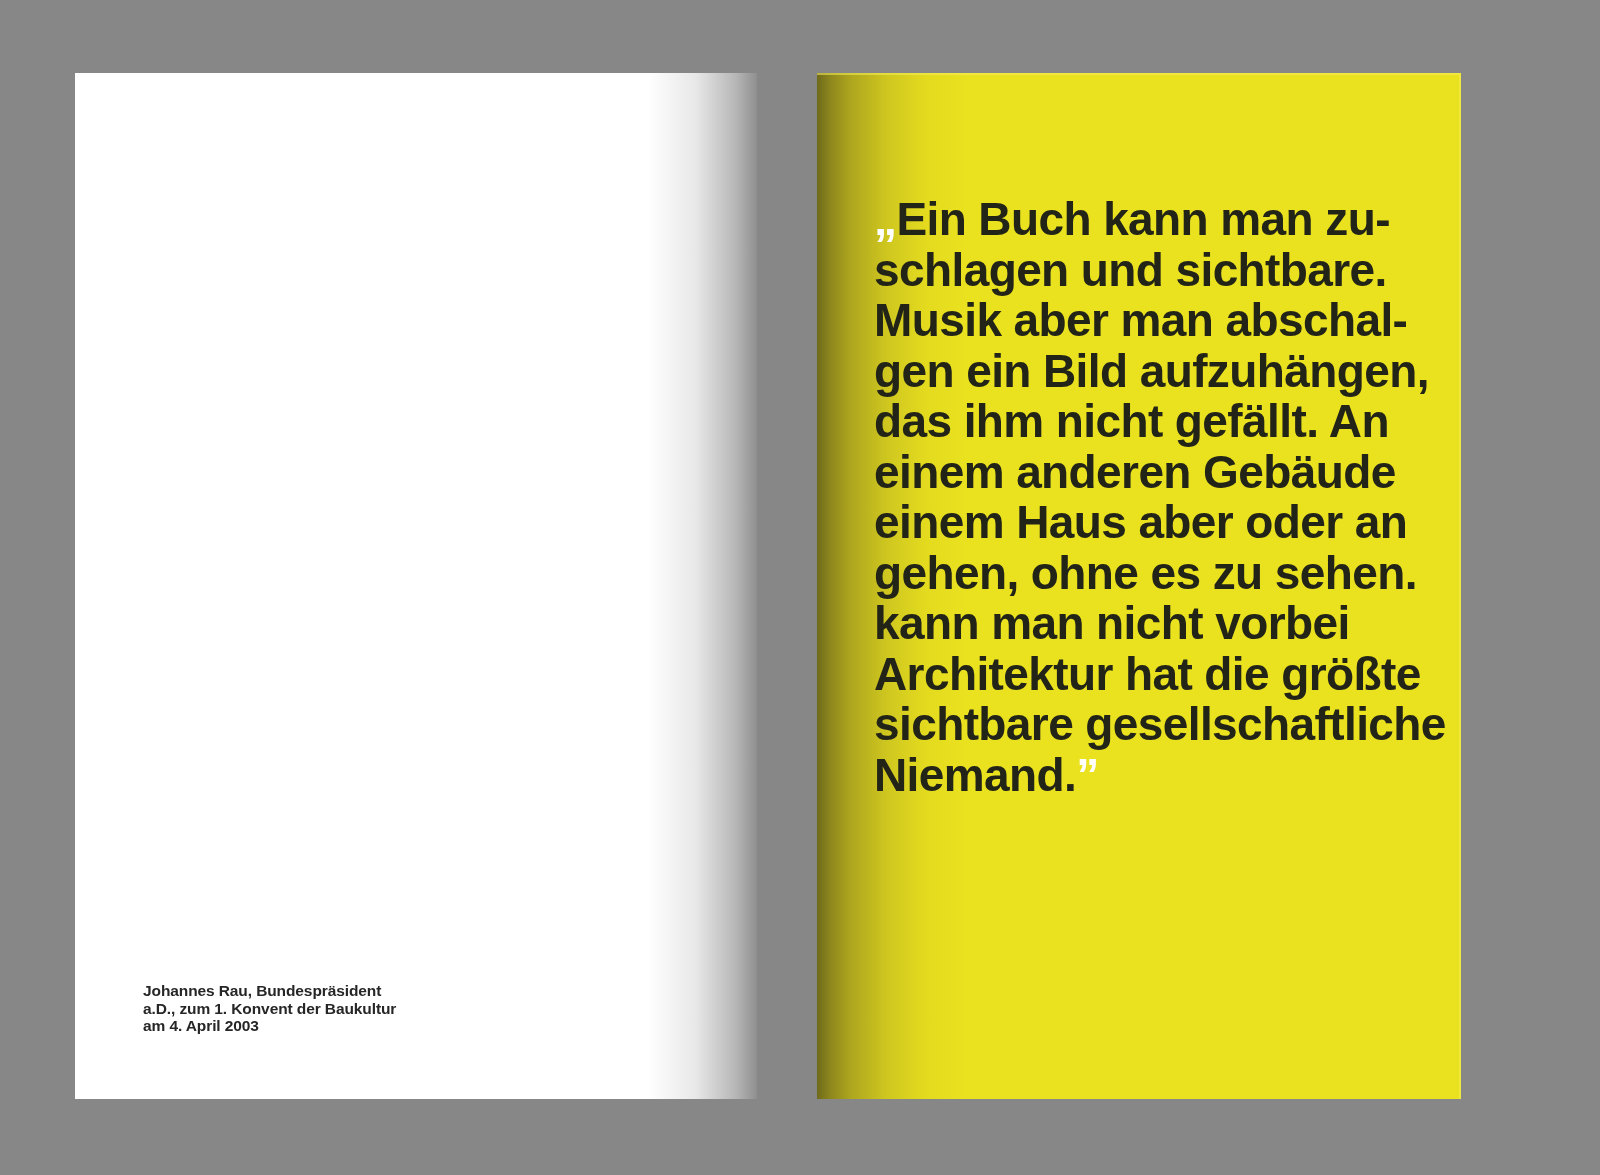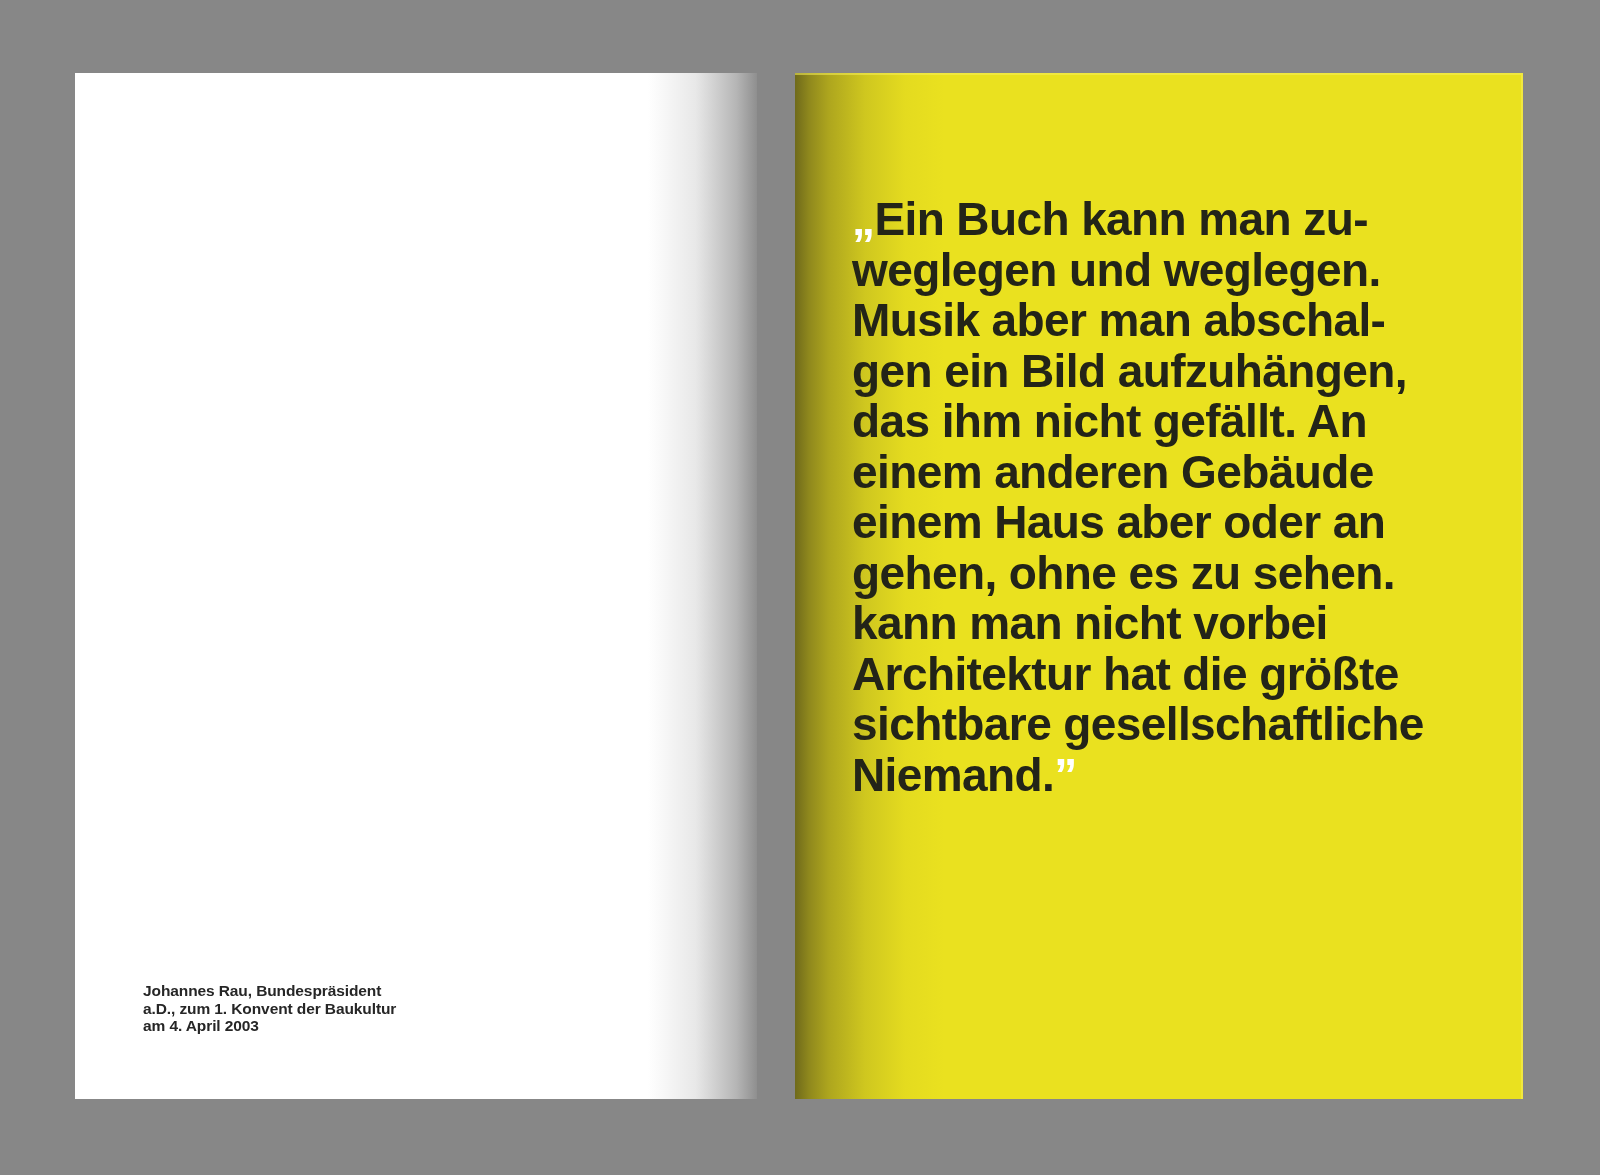--- a/index.html
+++ b/index.html
@@ -31,22 +31,22 @@
     width: 682px;
     background: linear-gradient(to right,
       #ffffff 0%,
       #ffffff 84%,
       #e8e8e8 91%,
       #b5b5b5 97%,
       #8f8f8f 100%);
   }
 
   .right-page {
-    left: 720px;
-    width: 728px;
+    left: 742px;
+    width: 644px;
     background: linear-gradient(to right,
       #6f6a1b 0px,
       #8f881d 14px,
       #aea61e 34px,
       #cfc71f 70px,
       #e4db1f 110px,
       #eae11f 150px,
       #eae11f 100%);
     box-shadow: inset -2px 2px 0 rgba(246, 238, 90, 0.55);
   }
@@ -88,21 +88,21 @@
     <div class="caption">
       <div class="caption-line">Johannes Rau, Bundespräsident</div>
       <div class="caption-line">a.D., zum 1. Konvent der Baukultur</div>
       <div class="caption-line">am 4. April 2003</div>
     </div>
   </div>
 
   <div class="page right-page">
     <div class="quote">
       <div class="quote-line"><span class="qmark">„</span><span>Ein Buch kann man zu-</span></div>
-      <div class="quote-line"><span>weglegen und weglegen.</span></div>
+      <div class="quote-line"><span>schlagen und sichtbare.</span></div>
       <div class="quote-line"><span>Musik aber man abschal-</span></div>
       <div class="quote-line"><span>gen ein Bild aufzuhängen,</span></div>
       <div class="quote-line"><span>das ihm nicht gefällt. An</span></div>
       <div class="quote-line"><span>einem anderen Gebäude</span></div>
       <div class="quote-line"><span>einem Haus aber oder an</span></div>
       <div class="quote-line"><span>gehen, ohne es zu sehen.</span></div>
       <div class="quote-line"><span>kann man nicht vorbei</span></div>
       <div class="quote-line"><span>Architektur hat die größte</span></div>
       <div class="quote-line"><span>sichtbare gesellschaftliche</span></div>
       <div class="quote-line"><span>Niemand.</span><span class="qmark">”</span></div>

